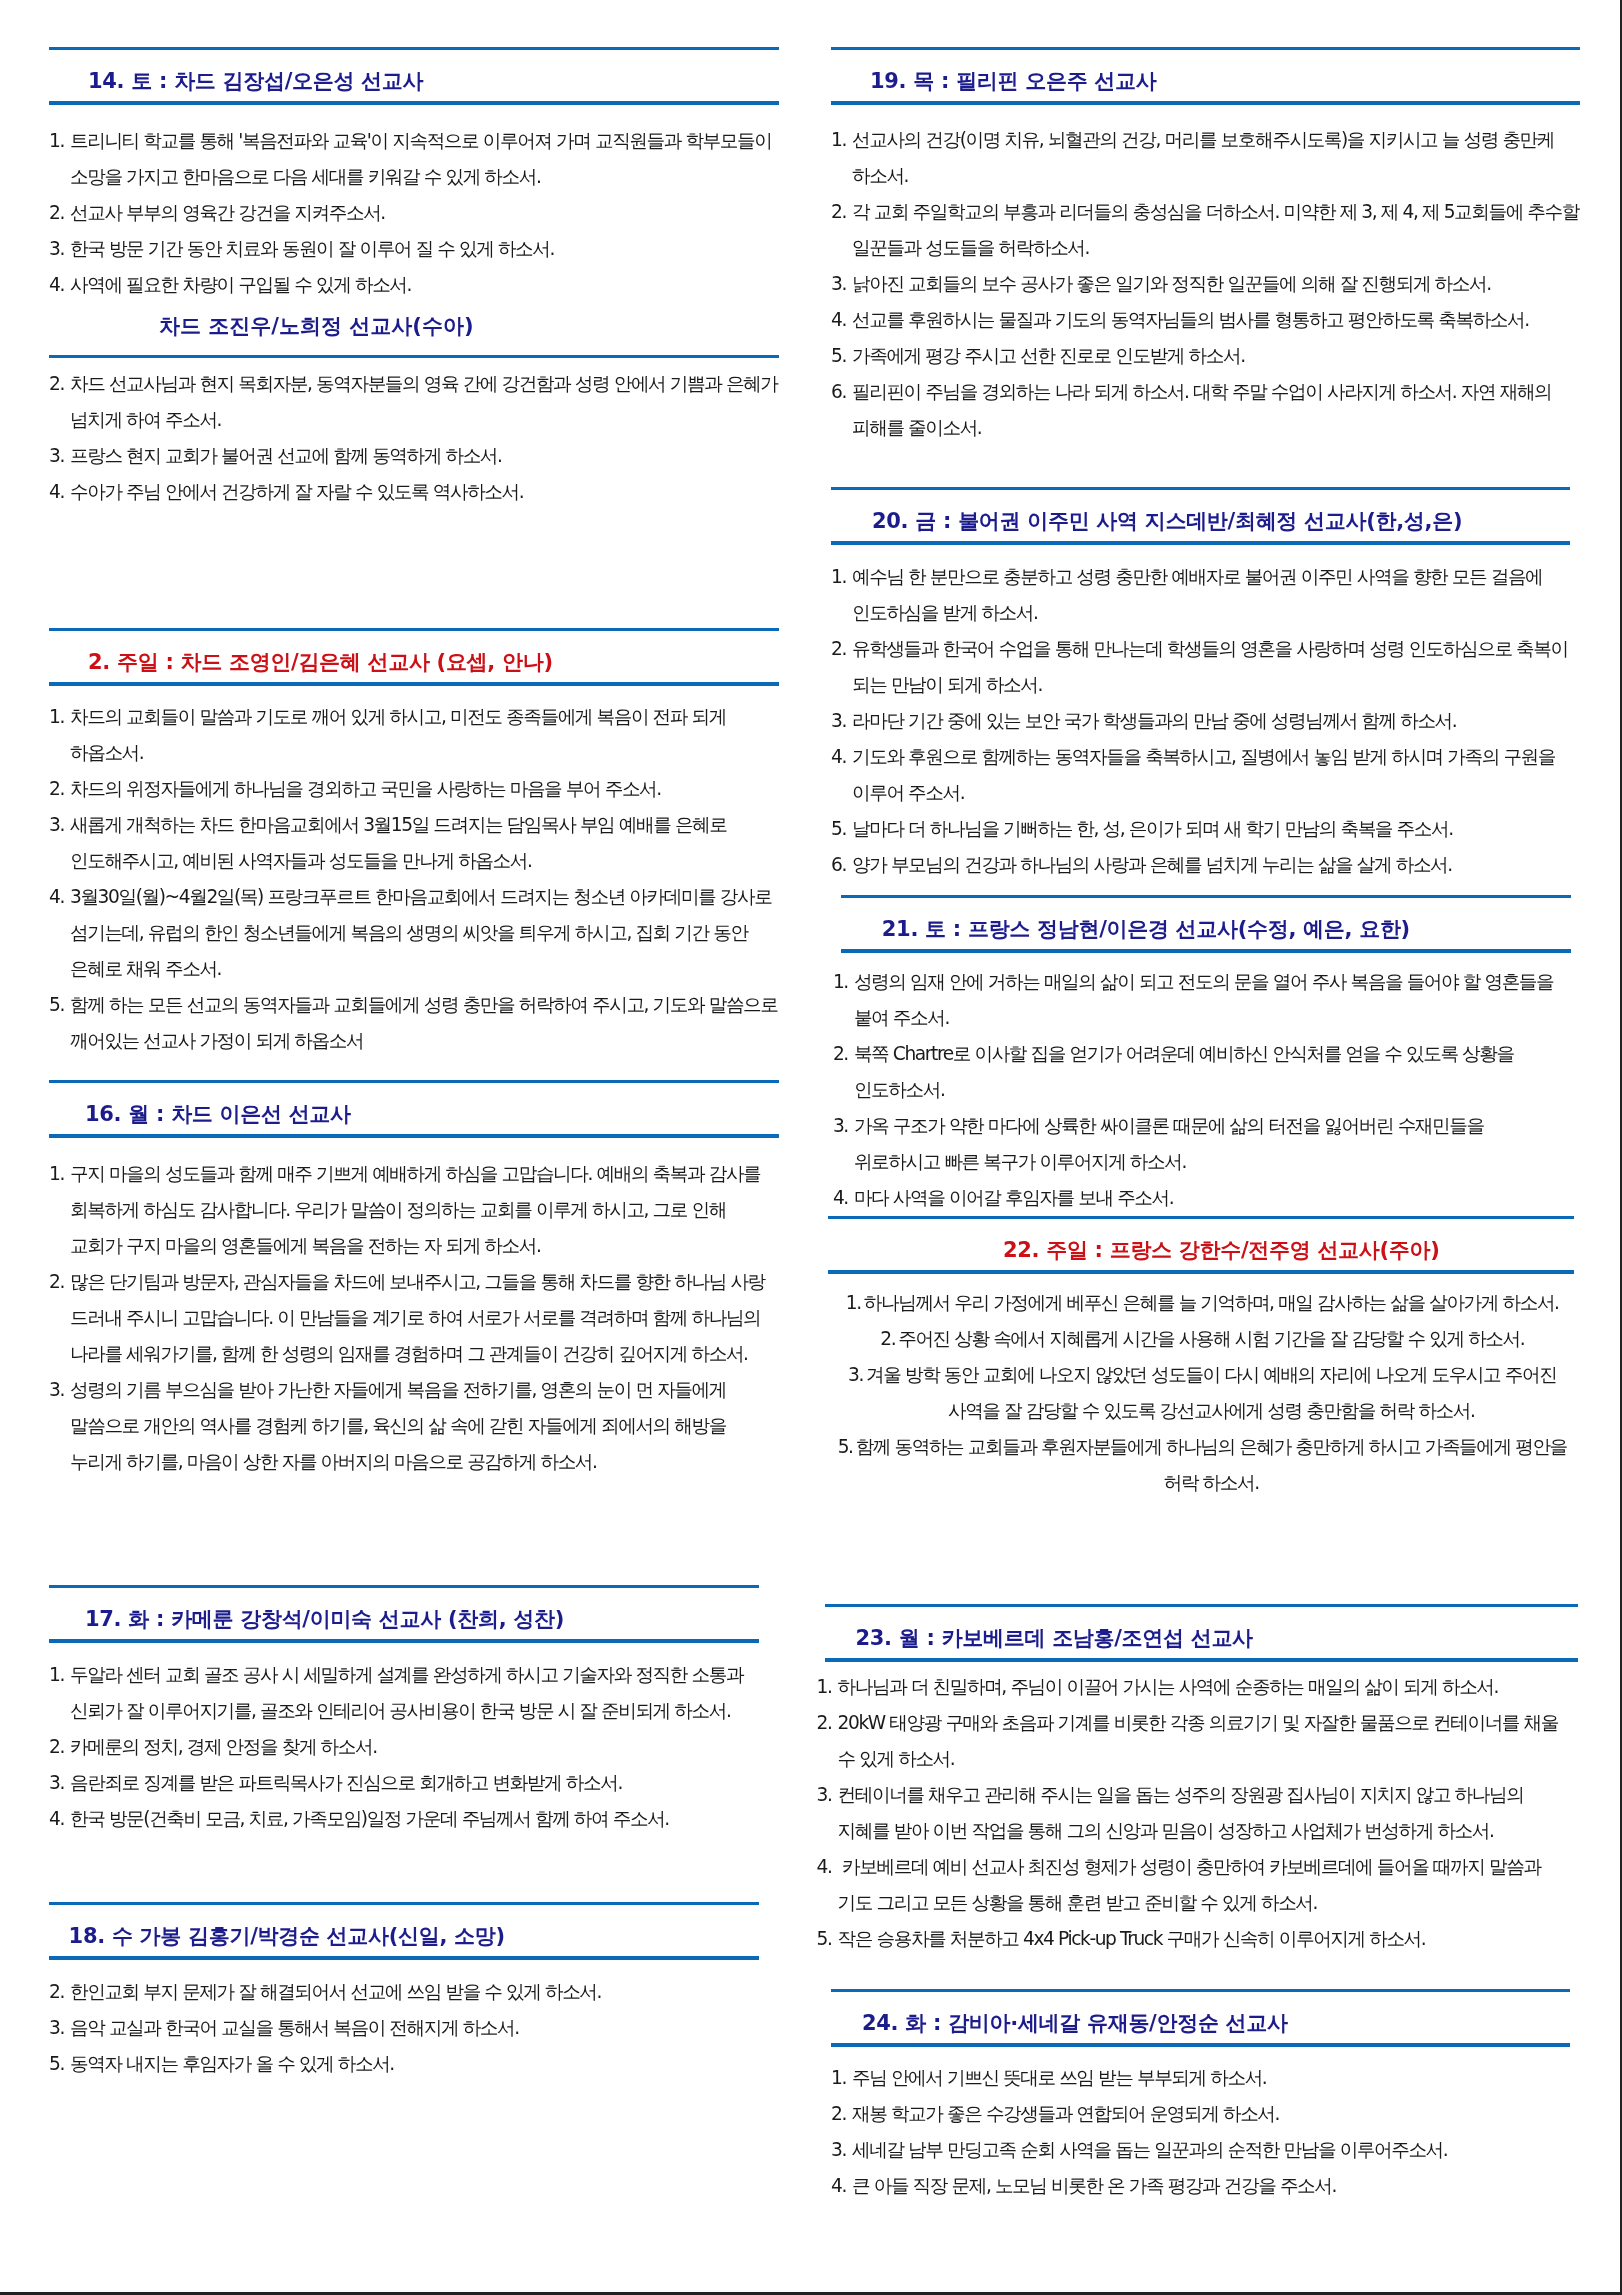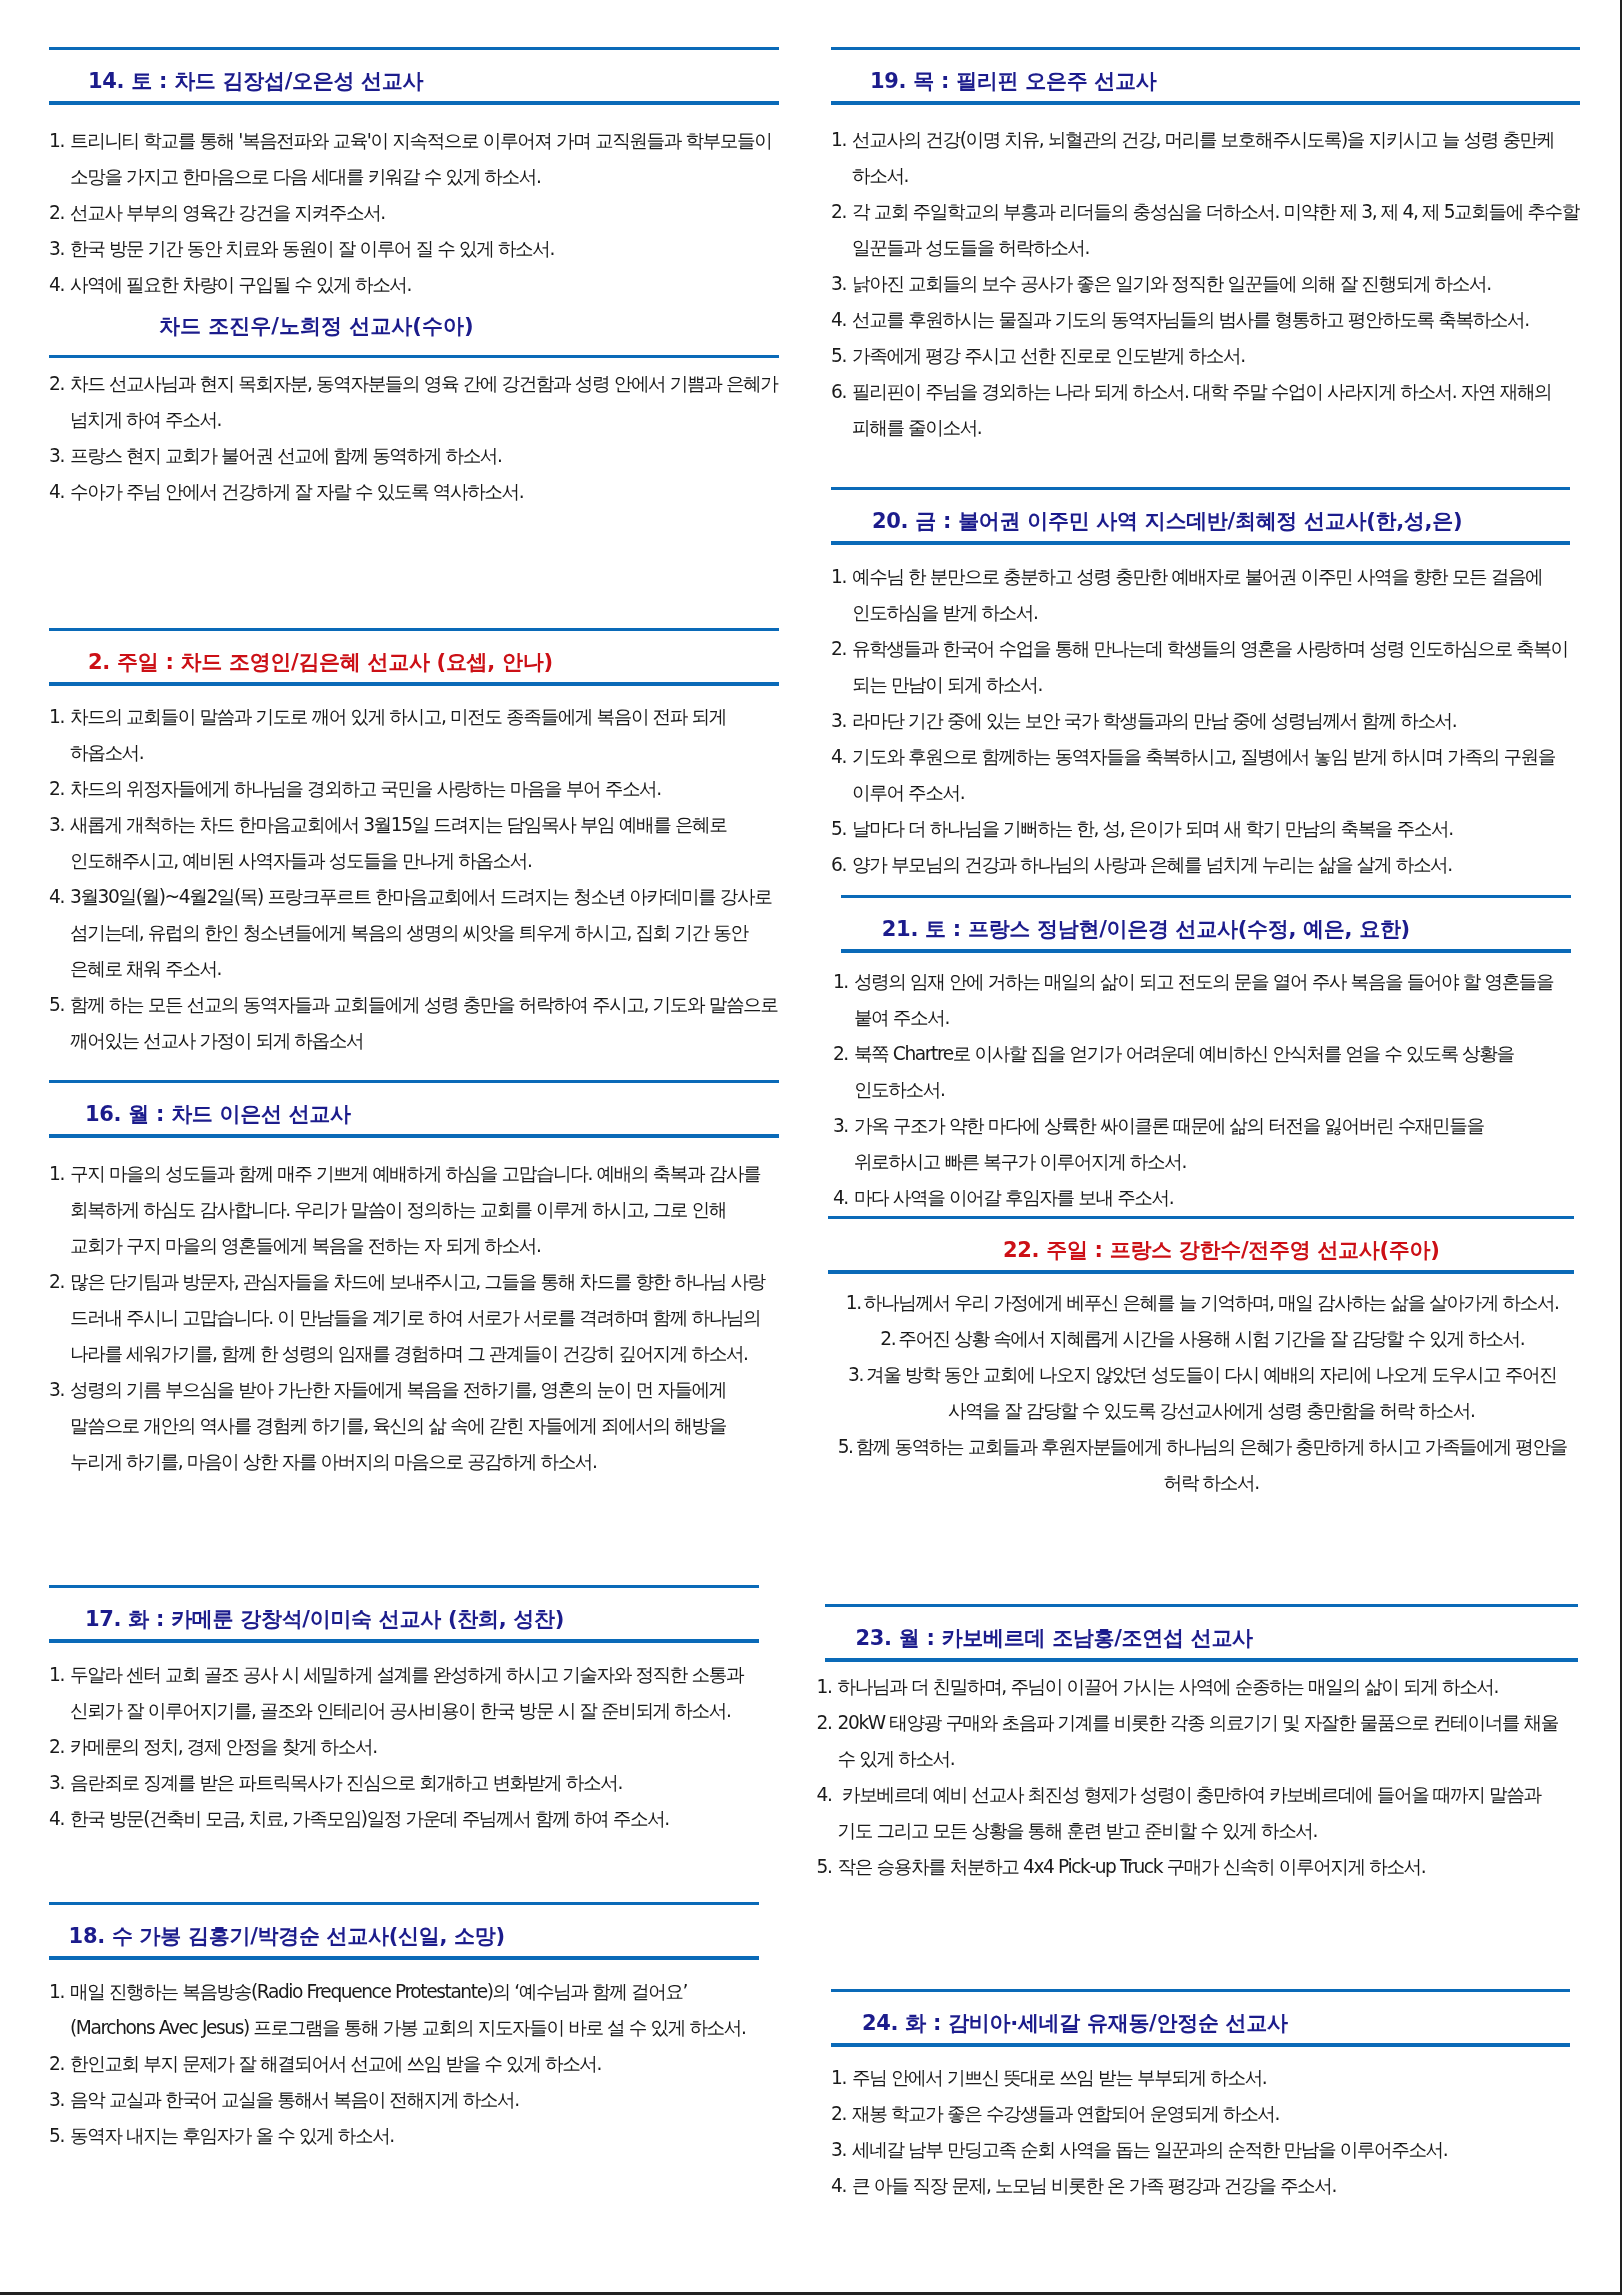--- a/index.html
+++ b/index.html
@@ -94,21 +94,20 @@
       <li><span class="num">3.</span><span>음란죄로 징계를 받은 파트릭목사가 진심으로 회개하고 변화받게 하소서.</span></li>
       <li><span class="num">4.</span><span>한국 방문(건축비 모금, 치료, 가족모임)일정 가운데 주님께서 함께 하여 주소서.</span></li>
     </ol>
   </div>
 
   <div class="section" style="top:1902px; width:710px;">
     <div class="rule"></div>
     <div class="heading blue" style="padding-left:19.6px;">18. 수   가봉 김홍기/박경순 선교사(신일, 소망)</div>
     <div class="rule"></div>
     <ol class="items" style="margin-top:14.4px;">
-      <li><span class="num">1.</span><span>매일 진행하는 복음방송(Radio Frequence Protestante)의 ‘예수님과 함께 걸어요’ (Marchons Avec Jesus) 프로그램을 통해 가봉 교회의 지도자들이 바로 설 수 있게 하소서.</span></li>
       <li><span class="num">2.</span><span>한인교회 부지 문제가 잘 해결되어서 선교에 쓰임 받을 수 있게 하소서.</span></li>
       <li><span class="num">3.</span><span>음악 교실과 한국어 교실을 통해서 복음이 전해지게 하소서.</span></li>
       <li><span class="num">5.</span><span>동역자 내지는 후임자가 올 수 있게 하소서.</span></li>
     </ol>
   </div>
 </div>
 
 <div class="col col-right">
 
   <div class="section" style="top:47px;">
@@ -163,20 +162,21 @@
     </ol>
   </div>
 
   <div class="section" style="top:1604px; left:-6.5px; width:753px;">
     <div class="rule"></div>
     <div class="heading blue" style="padding-left:31px;">23. 월 : 카보베르데 조남홍/조연섭 선교사</div>
     <div class="rule"></div>
     <ol class="items" style="margin-top:7.9px; margin-left:-7.9px;">
       <li><span class="num">1.</span><span>하나님과 더 친밀하며, 주님이 이끌어 가시는 사역에 순종하는 매일의 삶이 되게 하소서.</span></li>
       <li><span class="num">2.</span><span>20kW 태양광 구매와 초음파 기계를 비롯한 각종 의료기기 및 자잘한 물품으로 컨테이너를 채울 수 있게 하소서.</span></li>
+      <li><span class="num">3.</span><span>컨테이너를 채우고 관리해 주시는 일을 돕는 성주의 장원광 집사님이 지치지 않고 하나님의 지혜를 받아 이번 작업을 통해 그의 신앙과 믿음이 성장하고 사업체가 번성하게 하소서.</span></li>
       <li><span class="num">4.</span><span> 카보베르데 예비 선교사 최진성 형제가 성령이 충만하여 카보베르데에 들어올 때까지 말씀과 기도 그리고 모든 상황을 통해 훈련 받고 준비할 수 있게 하소서.</span></li>
       <li><span class="num">5.</span><span>작은 승용차를 처분하고 4x4 Pick-up Truck 구매가 신속히 이루어지게 하소서.</span></li>
     </ol>
   </div>
 
   <div class="section" style="top:1989px; left:0px; width:739px;">
     <div class="rule"></div>
     <div class="heading blue" style="padding-left:31px;">24. 화 : 감비아·세네갈 유재동/안정순 선교사</div>
     <div class="rule"></div>
     <ol class="items" style="margin-top:13px;">

